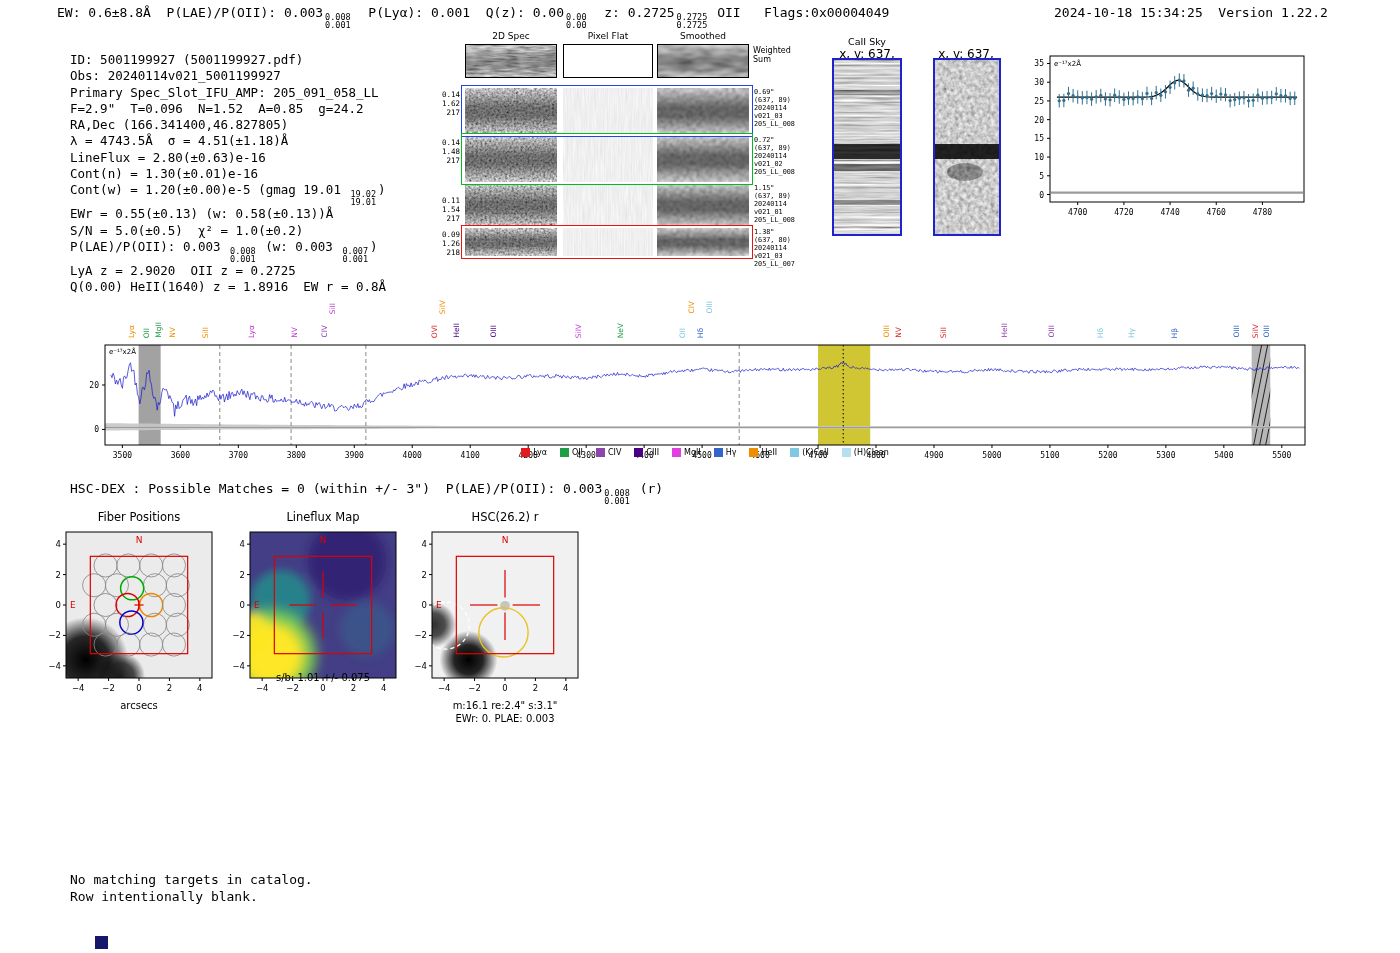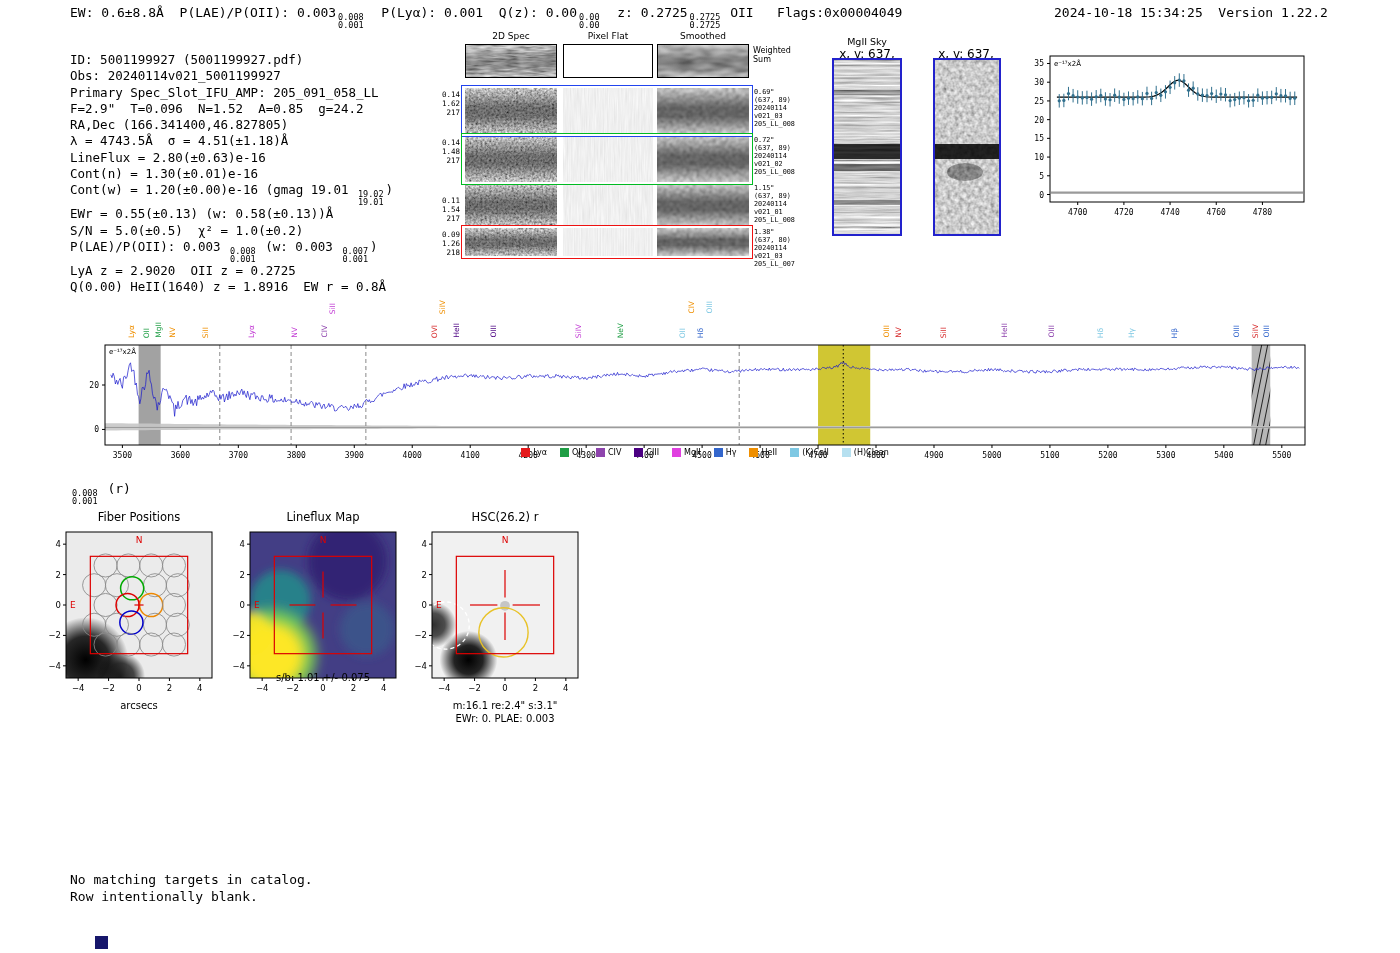--- a/index.html
+++ b/index.html
@@ -2,21 +2,21 @@
 <html><head>
 <meta charset="utf-8">
 <style>
   html,body{margin:0;padding:0;}
   body{width:1400px;height:953px;background:#fff;position:relative;overflow:hidden;
        font-family:"DejaVu Sans Mono",monospace;color:#000;}
   .abs{position:absolute;}
   .sans{font-family:"DejaVu Sans",sans-serif;}
   .pre{white-space:pre;}
   .stk{display:inline-flex;flex-direction:column;font-size:8.5px;line-height:8px;vertical-align:-3px;margin:0 2px;}
-  #hdr-left{left:70px;top:5px;font-size:13px;}
+  #hdr-left{left:57px;top:5px;font-size:13px;}
   #hdr-right{left:1054px;top:5px;font-size:13px;}
   #info{left:70px;top:52px;font-size:12.5px;line-height:16.3px;}
   .col-title{font-size:9px;text-align:center;}
   .row-lbl{font-size:7.5px;line-height:9px;text-align:right;white-space:pre;}
   .row-ann{font-size:6.8px;line-height:8px;white-space:pre;}
   .wsum{left:753px;top:46px;font-size:8px;line-height:9px;width:44px;}
   .panel-title{font-size:9.5px;text-align:center;}
   .panel-sub{font-size:12px;text-align:center;}
   .cutout-title{font-size:11.5px;text-align:center;}
   .cutout-cap{font-size:10px;text-align:center;}
@@ -40,37 +40,37 @@
 
 <div id="info" class="abs">
     <div class="pre"><span>ID: 5001199927 (5001199927.pdf)</span></div>
     <div class="pre"><span>Obs: 20240114v021_5001199927</span></div>
     <div class="pre"><span>Primary Spec_Slot_IFU_AMP: 205_091_058_LL</span></div>
     <div class="pre"><span>F=2.9"  T=0.096  N=1.52  A=0.85  g=24.2</span></div>
     <div class="pre"><span>RA,Dec (166.341400,46.827805)</span></div>
     <div class="pre"><span>λ = 4743.5Å  σ = 4.51(±1.18)Å</span></div>
     <div class="pre"><span>LineFlux = 2.80(±0.63)e-16</span></div>
     <div class="pre"><span>Cont(n) = 1.30(±0.01)e-16</span></div>
-    <div class="pre"><span>Cont(w) = 1.20(±0.00)e-16 (gmag 19.01 </span><span class="stk"><span>19.02</span><span>19.01</span></span><span>)</span></div>
+    <div class="pre"><span>Cont(w) = 1.20(±0.00)e-5 (gmag 19.01 </span><span class="stk"><span>19.02</span><span>19.01</span></span><span>)</span></div>
     <div class="pre"><span>EWr = 0.55(±0.13) (w: 0.58(±0.13))Å</span></div>
     <div class="pre"><span>S/N = 5.0(±0.5)  χ² = 1.0(±0.2)</span></div>
     <div class="pre"><span>P(LAE)/P(OII): 0.003 </span><span class="stk"><span>0.008</span><span>0.001</span></span><span> (w: 0.003 </span><span class="stk"><span>0.007</span><span>0.001</span></span><span>)</span></div>
     <div class="pre"><span>LyA z = 2.9020  OII z = 0.2725</span></div>
     <div class="pre"><span>Q(0.00) HeII(1640) z = 1.8916  EW r = 0.8Å</span></div>
   </div>
 
 <div id="spec2d-titles">
   <div class="abs col-title sans" style="left:465px;top:31px;width:92px;">2D Spec</div>
   <div class="abs col-title sans" style="left:563px;top:31px;width:90px;">Pixel Flat</div>
   <div class="abs col-title sans" style="left:657px;top:31px;width:92px;">Smoothed</div>
 </div>
 <div class="abs wsum sans">Weighted Sum</div>
 <div id="spec2d"></div>
 
-<div class="abs panel-title sans" style="left:832px;top:36px;width:70px;">MgII Sky</div>
+<div class="abs panel-title sans" style="left:832px;top:36px;width:70px;">CaII Sky</div>
 <div class="abs panel-sub sans" style="left:832px;top:47px;width:70px;">x, y: 637, 89</div>
 <div id="withsky" class="abs" style="left:832px;top:58px;width:70px;height:178px;border:2px solid #2222cc;box-sizing:border-box;overflow:hidden;">
     <svg width="66" height="174" style="display:block">
   <defs>
    <filter id="f15" x="0" y="0" width="100%" height="100%">
     <feTurbulence type="fractalNoise" baseFrequency="0.015 0.4" numOctaves="3" seed="5" stitchTiles="stitch"></feTurbulence>
 
     <feColorMatrix type="saturate" values="0"></feColorMatrix>
     <feComponentTransfer>
       <feFuncR type="linear" slope="1.7" intercept="-0.2"></feFuncR>
@@ -407,21 +407,21 @@
     <div class="leg-item">
       <span class="leg-sw" style="background: rgb(126, 200, 227);"></span>
       <span>(K)CaII</span>
     </div>
     <div class="leg-item">
       <span class="leg-sw" style="background: rgb(182, 224, 240);"></span>
       <span>(H)Clean</span>
     </div>
   </div>
 
-<div id="hscdex" class="abs pre"><span class="stk"><span>0.008</span><span>0.001</span></span><span> (r)</span></div>
+<div id="hscdex" class="abs pre"><span>HSC-DEX : Possible Matches = 0 (within +/- 3")  P(LAE)/P(OII): 0.003</span><span class="stk"><span>0.008</span><span>0.001</span></span><span> (r)</span></div>
 
 <div class="abs cutout-title sans" style="left:66px;top:510px;width:146px;">Fiber Positions</div>
 <div class="abs cutout-title sans" style="left:250px;top:510px;width:146px;">Lineflux Map</div>
 <div class="abs cutout-title sans" style="left:432px;top:510px;width:146px;">HSC(26.2) r</div>
 
 <svg id="fiberpanel" class="abs" style="left:40px;top:524px;" width="178" height="176">
     <clipPath id="fpclip">
       <rect x="26" y="8" width="146" height="146"></rect>
     </clipPath>
     <g clip-path="url(#fpclip)">

